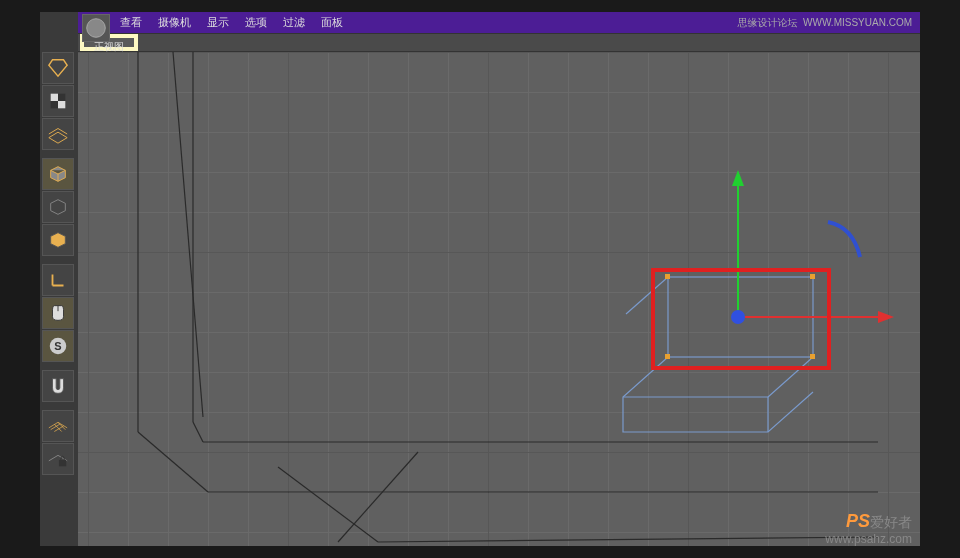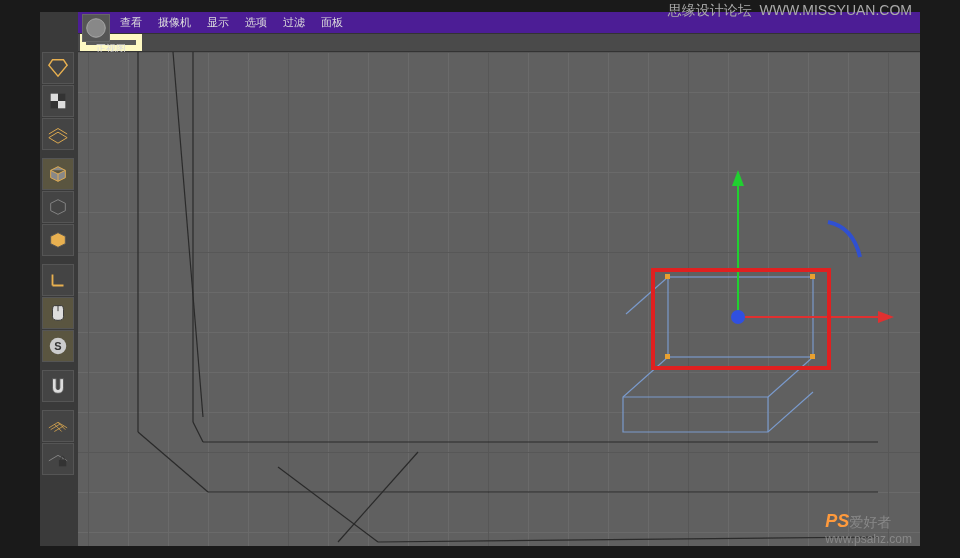--- a/index.html
+++ b/index.html
@@ -16,31 +16,32 @@
     .outer-frame {
       position: absolute;
       left: 40px;
       top: 12px;
       right: 40px;
       bottom: 12px;
       background: #3a3a3a;
     }
     .watermark-top {
       position: absolute;
-      top: 2px;
+      top: 16px;
       right: 48px;
       color: #aaa;
-      font-size: 14px;
+      font-size: 10px;
       z-index: 100;
     }
     .watermark-bottom {
       position: absolute;
       bottom: 12px;
       right: 48px;
       z-index: 100;
+      text-align: right;
     }
     .watermark-bottom .logo {
       color: #ff9a3c;
       font-size: 18px;
       font-weight: bold;
       font-style: italic;
     }
     .watermark-bottom .logo-sub {
       color: #888;
       font-size: 14px;
@@ -111,21 +112,21 @@
       padding-left: 2px;
       display: flex;
       align-items: stretch;
       border-bottom: 1px solid #333;
     }
     .tab {
       background: #5a5a5a;
       padding: 2px 10px;
       font-size: 10px;
       color: #ddd;
-      border: 6px solid #fef9c3;
+      border: 4px solid #fef9c3;
       cursor: pointer;
     }
     .viewport {
       position: absolute;
       left: 0;
       top: 40px;
       right: 0;
       bottom: 0;
       background: #606060;
       overflow: hidden;

